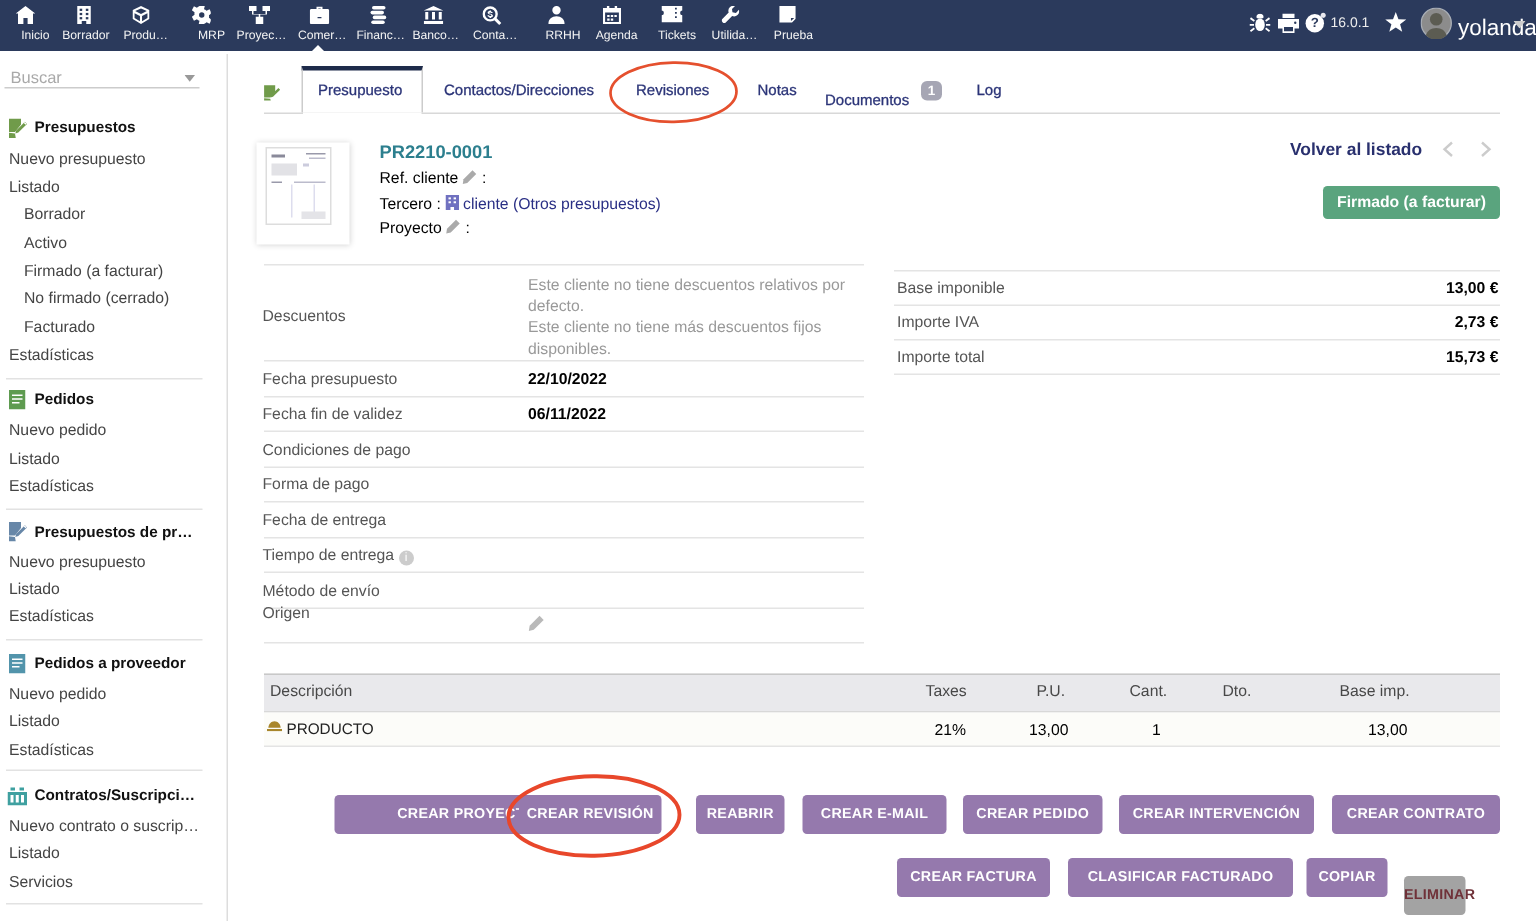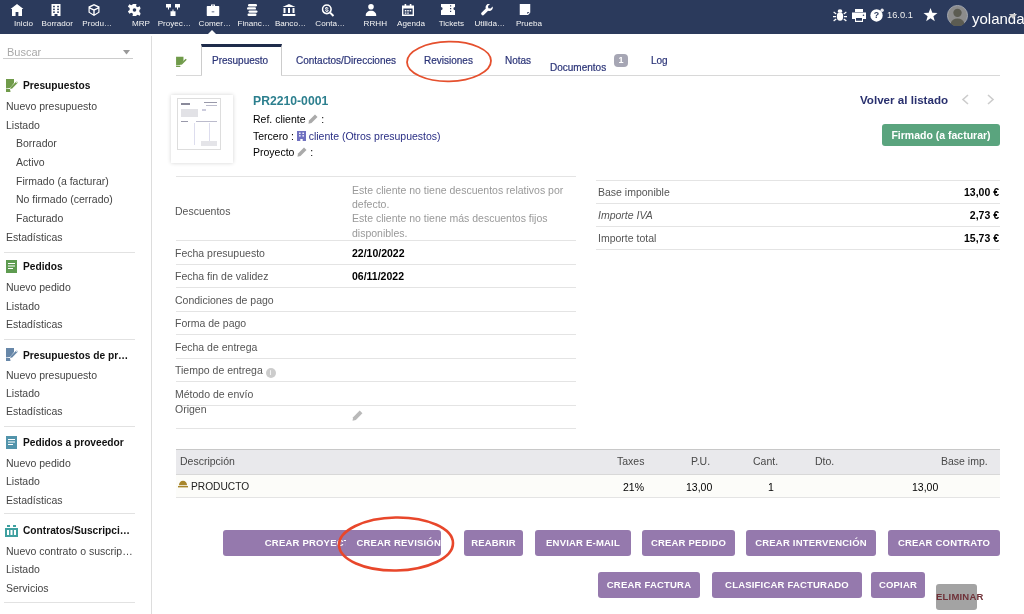--- a/index.html
+++ b/index.html
@@ -309,49 +309,49 @@
   <div class="lab" style="left:175px;top:403px;">Origen</div>
   <svg class="a" style="left:352px;top:410px;" width="11" height="11" viewBox="0 0 10 10">
         <path fill="#b9b9b9" d="M7 .5 9.5 3 3.5 9 .5 9.7 1 6.5z"></path>
       </svg>
   <div class="hline" style="left:176px;top:428px;width:400px;"></div>
 
   <div class="hline" style="left:596px;top:179.5px;width:404px;"></div>
   <div class="lab" style="left:598px;top:185.5px;">Base imponible</div>
   <div class="val" style="right:25px;top:185.5px;font-weight:bold;">13,00 €</div>
   <div class="hline" style="left:596px;top:203px;width:404px;"></div>
-  <div class="lab" style="left:598px;top:208.5px;font-style:italic;">Importe IVA</div>
+  <div class="lab" style="left:598px;top:208.5px;">Importe IVA</div>
   <div class="val" style="right:25px;top:208.5px;font-weight:bold;">2,73 €</div>
   <div class="hline" style="left:596px;top:225.5px;width:404px;"></div>
   <div class="lab" style="left:598px;top:231.5px;">Importe total</div>
   <div class="val" style="right:25px;top:231.5px;font-weight:bold;">15,73 €</div>
   <div class="hline" style="left:596px;top:249px;width:404px;"></div>
 
   <div class="a" style="left:176px;top:449px;width:824px;height:26px;background:#e9e9ec;border-top:1px solid #c8c8c8;border-bottom:1px solid #d8d8d8;box-sizing:border-box;"></div>
   <div class="a" style="left:176px;top:475px;width:824px;height:23px;background:#fcfcf9;border-bottom:1px solid #e4e4e4;box-sizing:border-box;"></div>
   <div class="lab" style="left:180px;top:455px;color:#484848;">Descripción</div>
   <div class="lab" style="left:617px;top:455px;color:#484848;">Taxes</div>
   <div class="lab" style="left:691px;top:455px;color:#484848;">P.U.</div>
   <div class="lab" style="left:753px;top:455px;color:#484848;">Cant.</div>
   <div class="lab" style="left:815px;top:455px;color:#484848;">Dto.</div>
-  <div class="lab" style="left:893px;top:455px;color:#484848;margin-left:48px;">Base imp.</div>
+  <div class="lab" style="left:893px;top:455px;color:#484848;">Base imp.</div>
   <svg class="a" style="left:177.5px;top:480px;" width="10" height="10" viewBox="0 0 10 10">
         <path fill="#a8862c" d="M5 .8c2.2 0 4 1.9 4.1 4.4H.9C1 2.7 2.8.8 5 .8z"></path>
         <path fill="#a8862c" d="M0 6h10v1.4H0z"></path>
       </svg>
   <div class="val" style="left:191px;top:480.5px;color:#222;font-size:10.2px;">PRODUCTO</div>
   <div class="val" style="left:623px;top:480.5px;">21%</div>
   <div class="val" style="left:686px;top:480.5px;">13,00</div>
   <div class="val" style="left:768px;top:480.5px;">1</div>
   <div class="val" style="left:912px;top:480.5px;">13,00</div>
 
   <div class="btn" style="left:223px;top:530px;width:114px;padding-left:31px;">CREAR PROYECTO</div>
-  <div class="btn" style="left:346px;top:530px;width:95px;text-align:right;">CREAR REVISIÓN</div>
+  <div class="btn" style="left:346px;top:530px;width:95px;">CREAR REVISIÓN</div>
   <div class="btn" style="left:464px;top:530px;width:59px;">REABRIR</div>
-  <div class="btn" style="left:535px;top:530px;width:96px;">ENVIAR E-MAIL</div>
+  <div class="btn" style="left:535px;top:530px;width:96px;">CREAR E-MAIL</div>
   <div class="btn" style="left:642px;top:530px;width:93px;">CREAR PEDIDO</div>
   <div class="btn" style="left:746px;top:530px;width:130px;">CREAR INTERVENCIÓN</div>
   <div class="btn" style="left:888px;top:530px;width:112px;">CREAR CONTRATO</div>
 
   <div class="btn" style="left:598px;top:572px;width:102px;">CREAR FACTURA</div>
   <div class="btn" style="left:712px;top:572px;width:150px;">CLASIFICAR FACTURADO</div>
   <div class="btn" style="left:871px;top:572px;width:54px;">COPIAR</div>
   <div class="btn" style="left:936px;top:584px;width:41px;background:#a3a3a3;color:#6f3138;">ELIMINAR</div>
 
   <svg class="a" style="left:336px;top:515px;" width="120" height="58" viewBox="0 0 120 58">

